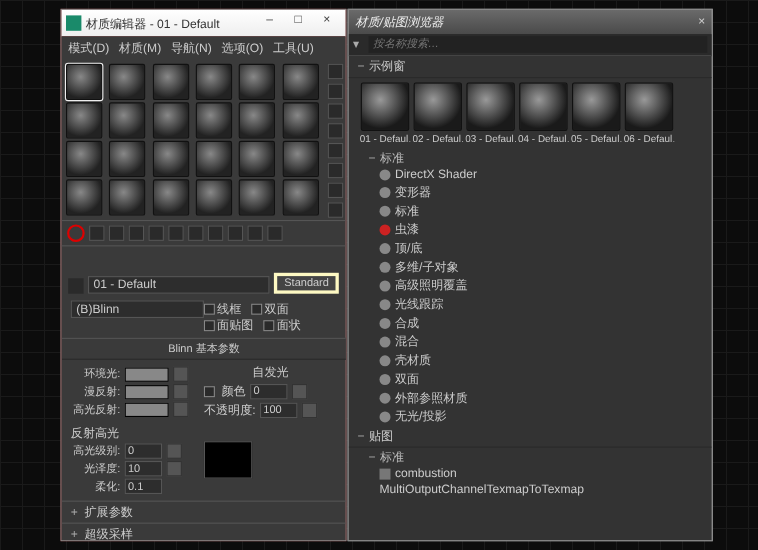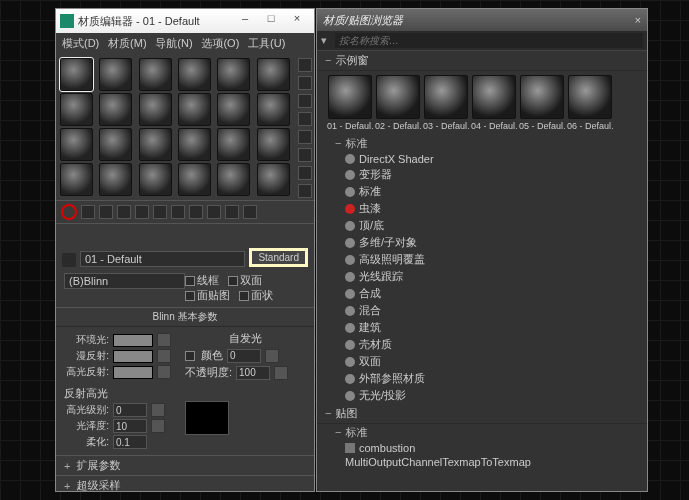--- a/index.html
+++ b/index.html
@@ -302,24 +302,20 @@
         <div class="tree-item">
           <span class="dot grey"></span>
           <span>合成</span>
         </div>
         <div class="tree-item">
           <span class="dot grey"></span>
           <span>混合</span>
         </div>
         <div class="tree-item">
           <span class="dot grey"></span>
-          <span>建筑</span>
-        </div>
-        <div class="tree-item">
-          <span class="dot grey"></span>
           <span>壳材质</span>
         </div>
         <div class="tree-item">
           <span class="dot grey"></span>
           <span>双面</span>
         </div>
         <div class="tree-item">
           <span class="dot grey"></span>
           <span>外部参照材质</span>
         </div>

